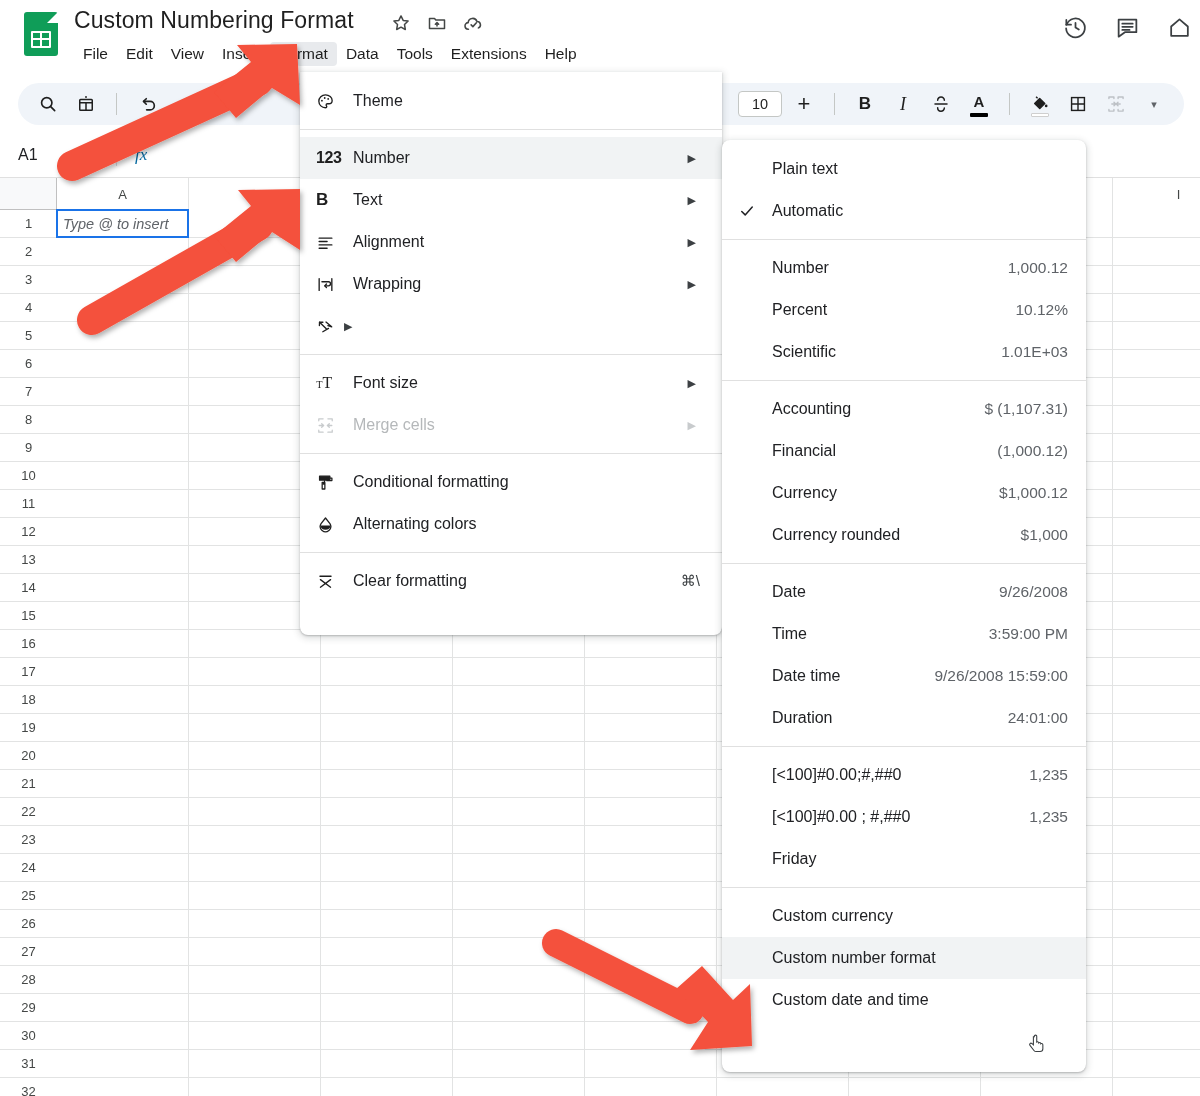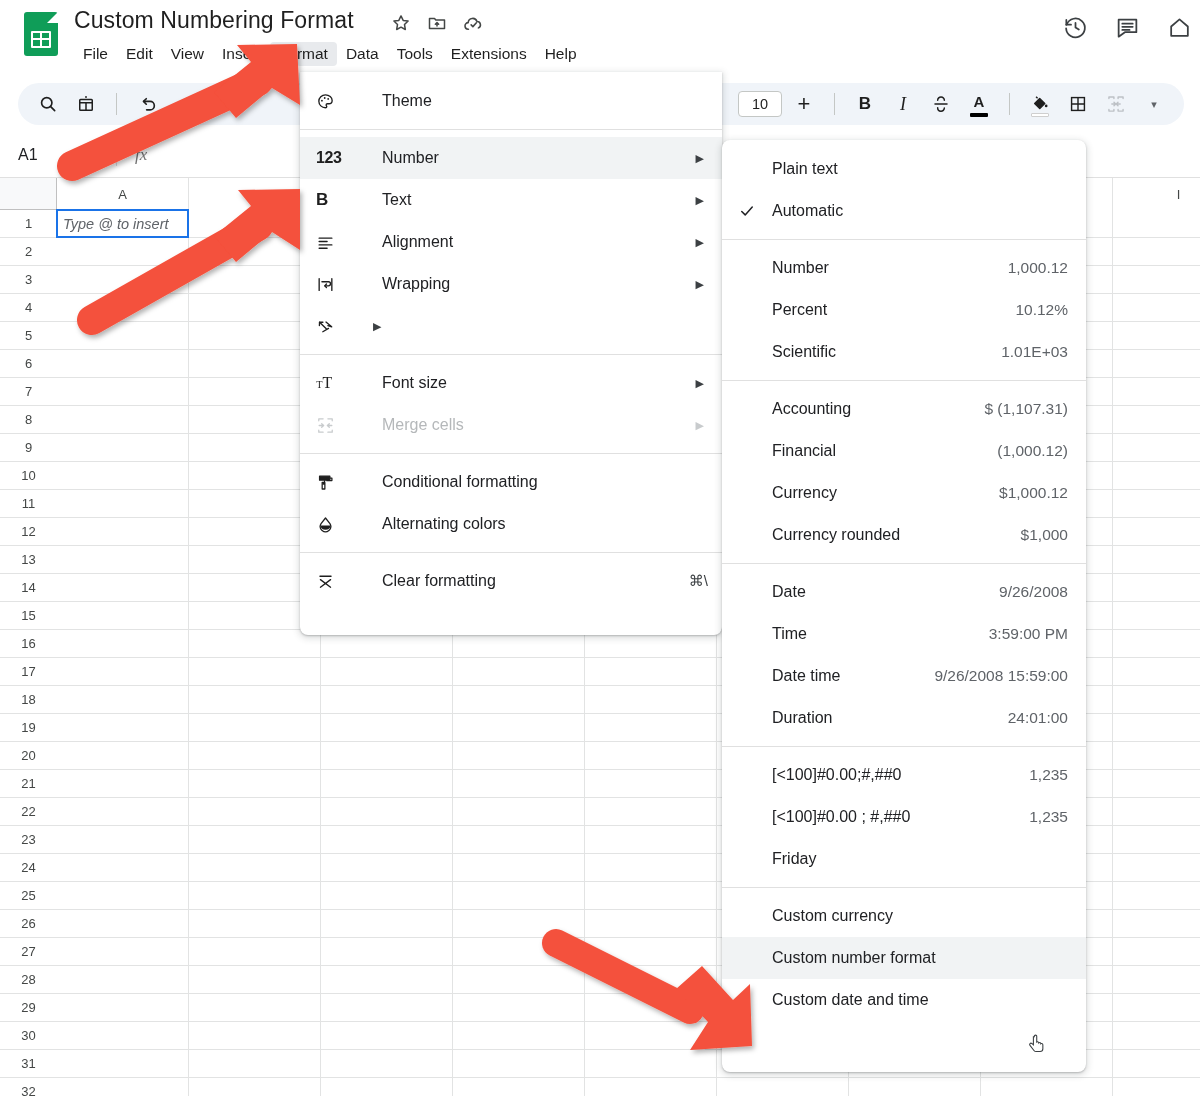--- a/index.html
+++ b/index.html
@@ -154,21 +154,21 @@
     cursor: text;
   }
   .namebox-div {
     position: absolute; left: 116px; top: 12px;
     width: 1px; height: 22px; background: #dadce0;
   }
   .fx {
     position: absolute; left: 135px; top: 13px;
     font-family: "Liberation Serif", serif;
     font-style: italic;
-    font-size: 17px; color: #737373;
+    font-size: 17px; color: #0369a1;
   }
   .fbar-input {
     position: absolute; left: 168px; top: 10px;
     width: 1000px; height: 26px;
     font-size: 14px; color: #202124;
     display: flex; align-items: center;
     cursor: text;
   }
 
   
@@ -245,24 +245,23 @@
     background: #ffffff;
     border-radius: 0 0 8px 8px;
     box-shadow: 0 2px 6px 2px rgba(60,64,67,.15), 0 1px 2px rgba(60,64,67,.3);
     z-index: 50;
     padding: 8px 0;
   }
   .mi {
     position: relative;
     height: 42px;
     display: flex; align-items: center;
-    padding: 0 14px 0 16px;
+    padding: 0 22px 0 16px;
     font-size: 16px; color: #202124;
     cursor: pointer;
-    gap: 29px;
   }
   .mi.hl { background: #f1f3f4; }
   .mi .mi-icon {
     width: 28px; flex: 0 0 28px;
     display: flex; align-items: center; justify-content: flex-start;
     color: #1f1f1f;
     font-size: 15px;
   }
   .mi .mi-label { flex: 1 1 auto; padding-left: 9px; }
   .mi .mi-arrow {

